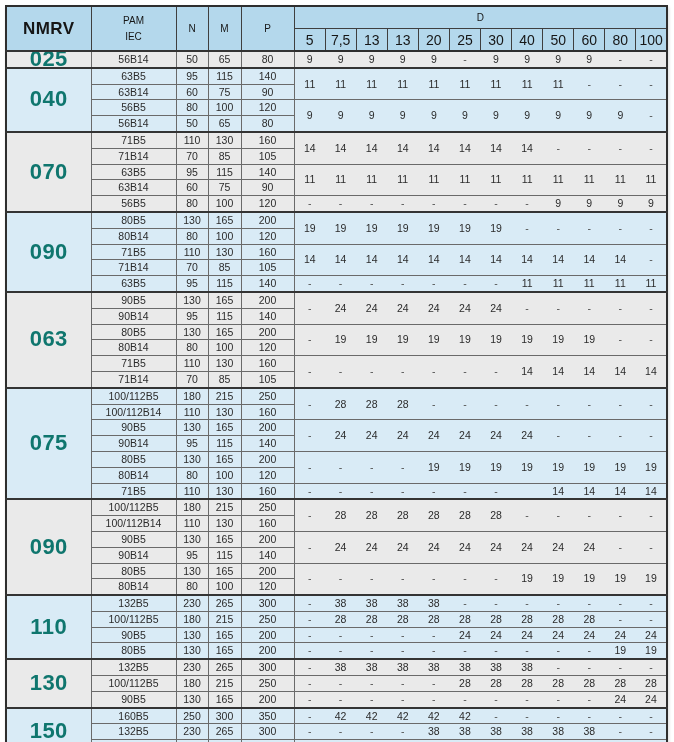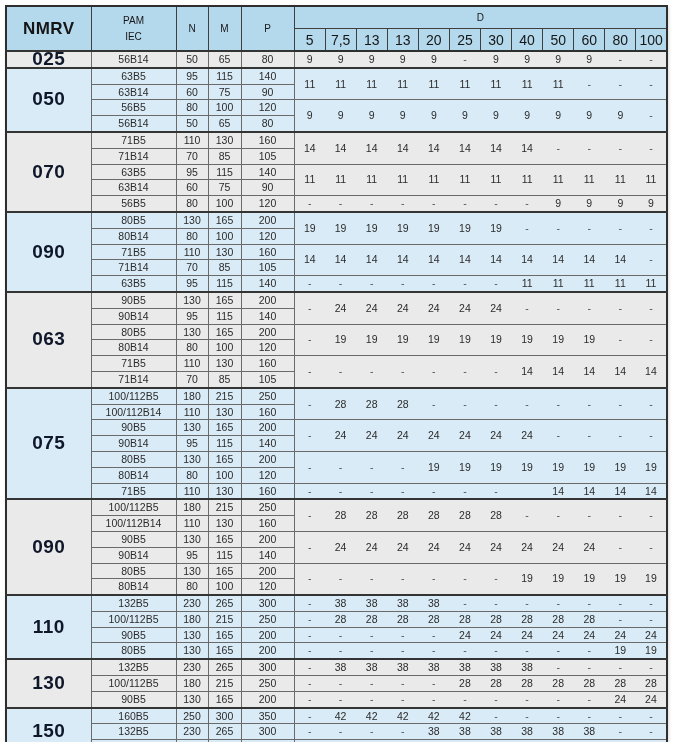--- a/index.html
+++ b/index.html
@@ -52,22 +52,22 @@
     color: #2b2b2b;
     height: 14.8px;
     line-height: 14.8px;
     border: 1px solid #6a6a6a;
   }
   tbody td.dval { border-left: none; border-right: none; }
   tbody td.dash { color: #4f4f4f; }
   tbody tr.group-start td { border-top: 2px solid #343434; }
   tbody td.nmrv {
     font-weight: bold;
-    font-size: 19px;
-    color: #0f172a;
+    font-size: 22px;
+    color: #0f766e;
     letter-spacing: 0.5px;
   }
   tr.tone-blue td { background: #d9ebf6; }
   tr.tone-gray td { background: #eaeaea; }
 </style>
 </head>
 <body>
 
 <div class="page">
   <table class="spec-table">
@@ -119,21 +119,21 @@
           <td rowspan="1" class="dval">9</td>
           <td rowspan="1" class="dval dash">-</td>
           <td rowspan="1" class="dval">9</td>
           <td rowspan="1" class="dval">9</td>
           <td rowspan="1" class="dval">9</td>
           <td rowspan="1" class="dval">9</td>
           <td rowspan="1" class="dval dash">-</td>
           <td rowspan="1" class="dval dash">-</td>
         </tr>
         <tr class="tone-blue group-start">
-          <td rowspan="4" class="nmrv">050</td>
+          <td rowspan="4" class="nmrv">040</td>
           <td>63B5</td>
           <td>95</td>
           <td>115</td>
           <td>140</td>
           <td rowspan="2" class="dval">11</td>
           <td rowspan="2" class="dval">11</td>
           <td rowspan="2" class="dval">11</td>
           <td rowspan="2" class="dval">11</td>
           <td rowspan="2" class="dval">11</td>
           <td rowspan="2" class="dval">11</td>

